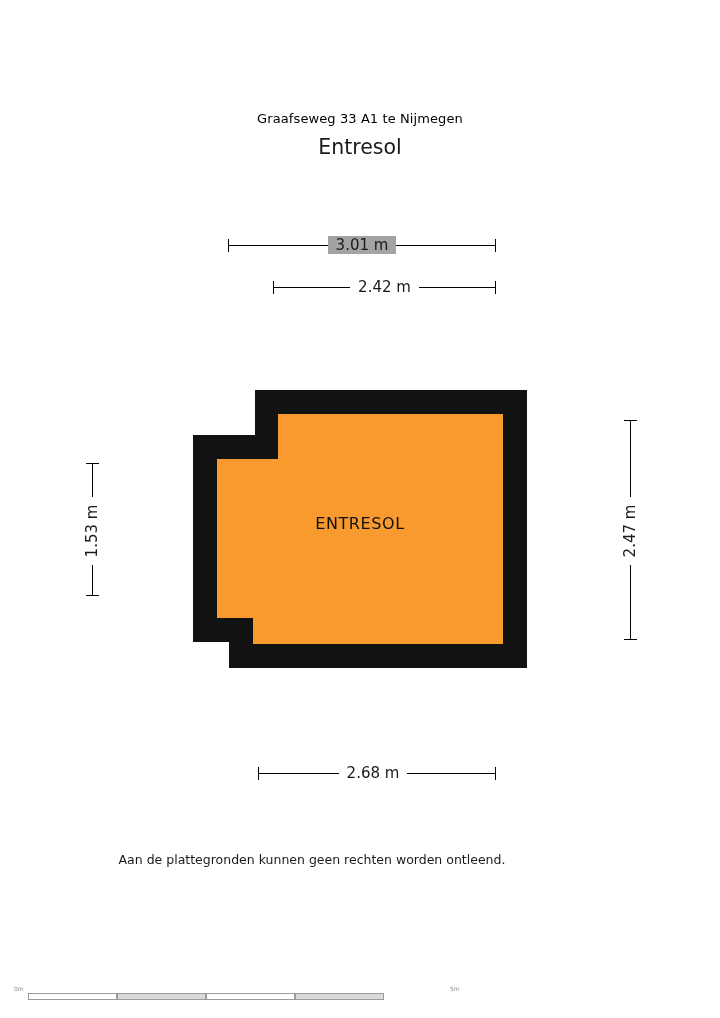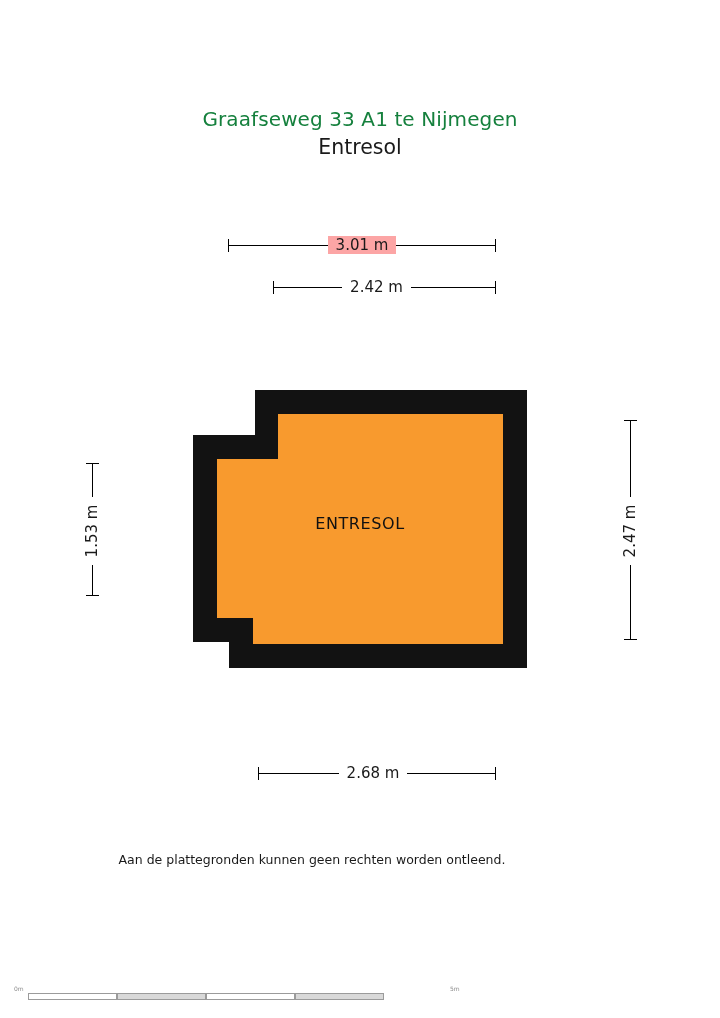--- a/index.html
+++ b/index.html
@@ -18,23 +18,23 @@
 
   
   .title-block {
     position: absolute;
     top: 105px;
     left: 0;
     width: 720px;
     text-align: center;
   }
   .title-line1 {
-    font-size: 20px;
+    font-size: 13px;
     line-height: 28px;
-    color: #15803d;
+    color: #000000;
     letter-spacing: 0.1px;
   }
   .title-line2 {
     font-size: 20.5px;
     line-height: 28px;
     color: #1a1a1a;
   }
 
   
   .dim-label {
@@ -136,29 +136,29 @@
 <div class="title-block">
   <div class="title-line1">Graafseweg 33 A1 te Nijmegen</div>
   <div class="title-line2">Entresol</div>
 </div>
 
 <div>
   <div class="dim-line-h" style="left:228px; top:245px; width:268px;"></div>
   <div class="tick-v" style="left:228px; top:239px;"></div>
   <div class="tick-v" style="left:495px; top:239px;"></div>
   <div class="dim-label" style="left:228px; top:236px; width:268px; text-align:center;">
-    <span style="background:#fca5a5; padding:0 8px;">3.01 m</span>
+    <span style="background:#a3a3a3; padding:0 8px;">3.01 m</span>
   </div>
 </div>
 
 <div>
   <div class="dim-line-h" style="left:273px; top:287px; width:223px;"></div>
   <div class="tick-v" style="left:273px; top:281px;"></div>
   <div class="tick-v" style="left:495px; top:281px;"></div>
-  <div class="dim-label" style="left:265px; top:278px; width:223px; text-align:center;">
+  <div class="dim-label" style="left:273px; top:278px; width:223px; text-align:center;">
     <span style="background:#fff; padding:0 8px;">2.42 m</span>
   </div>
 </div>
 
 <div>
   <div class="dim-line-v" style="left:92px; top:463px; height:133px;"></div>
   <div class="tick-h" style="left:86px; top:463px;"></div>
   <div class="tick-h" style="left:86px; top:595px;"></div>
   <div class="dim-label vertical" style="left:52px; top:522px; width:80px; text-align:center; transform:rotate(-90deg);">
     <span style="background:#fff; padding:0 8px;">1.53 m</span>

